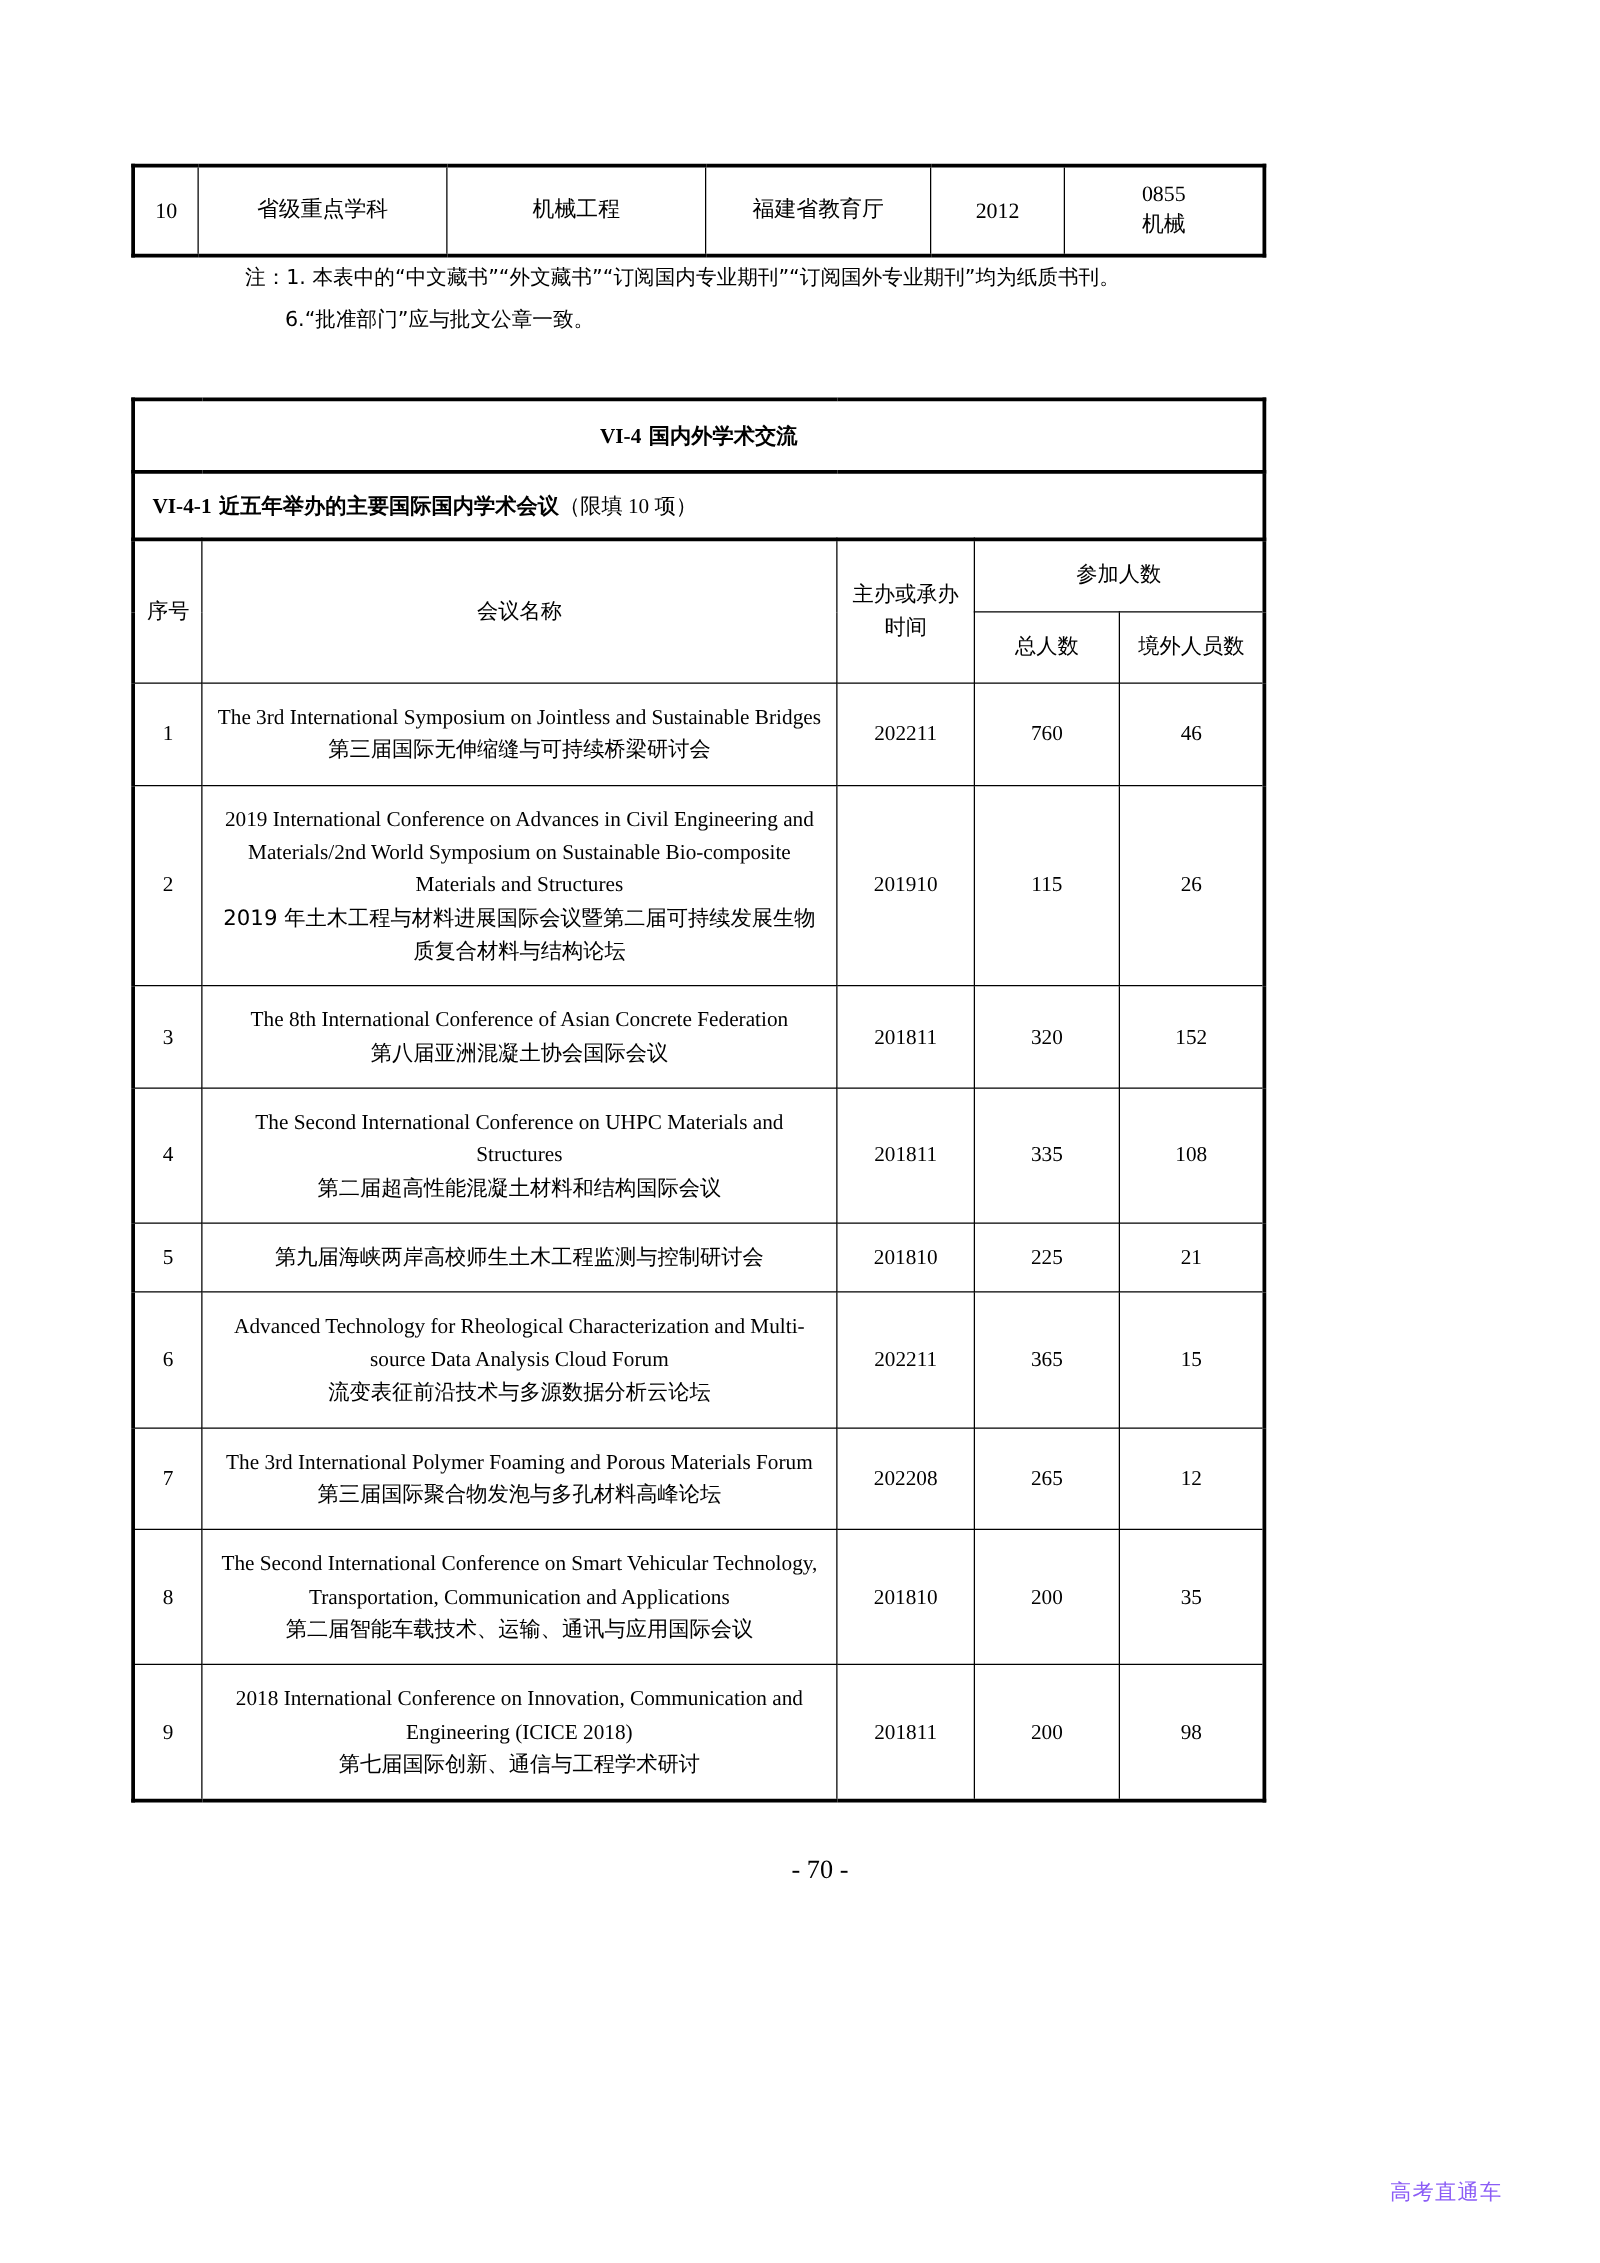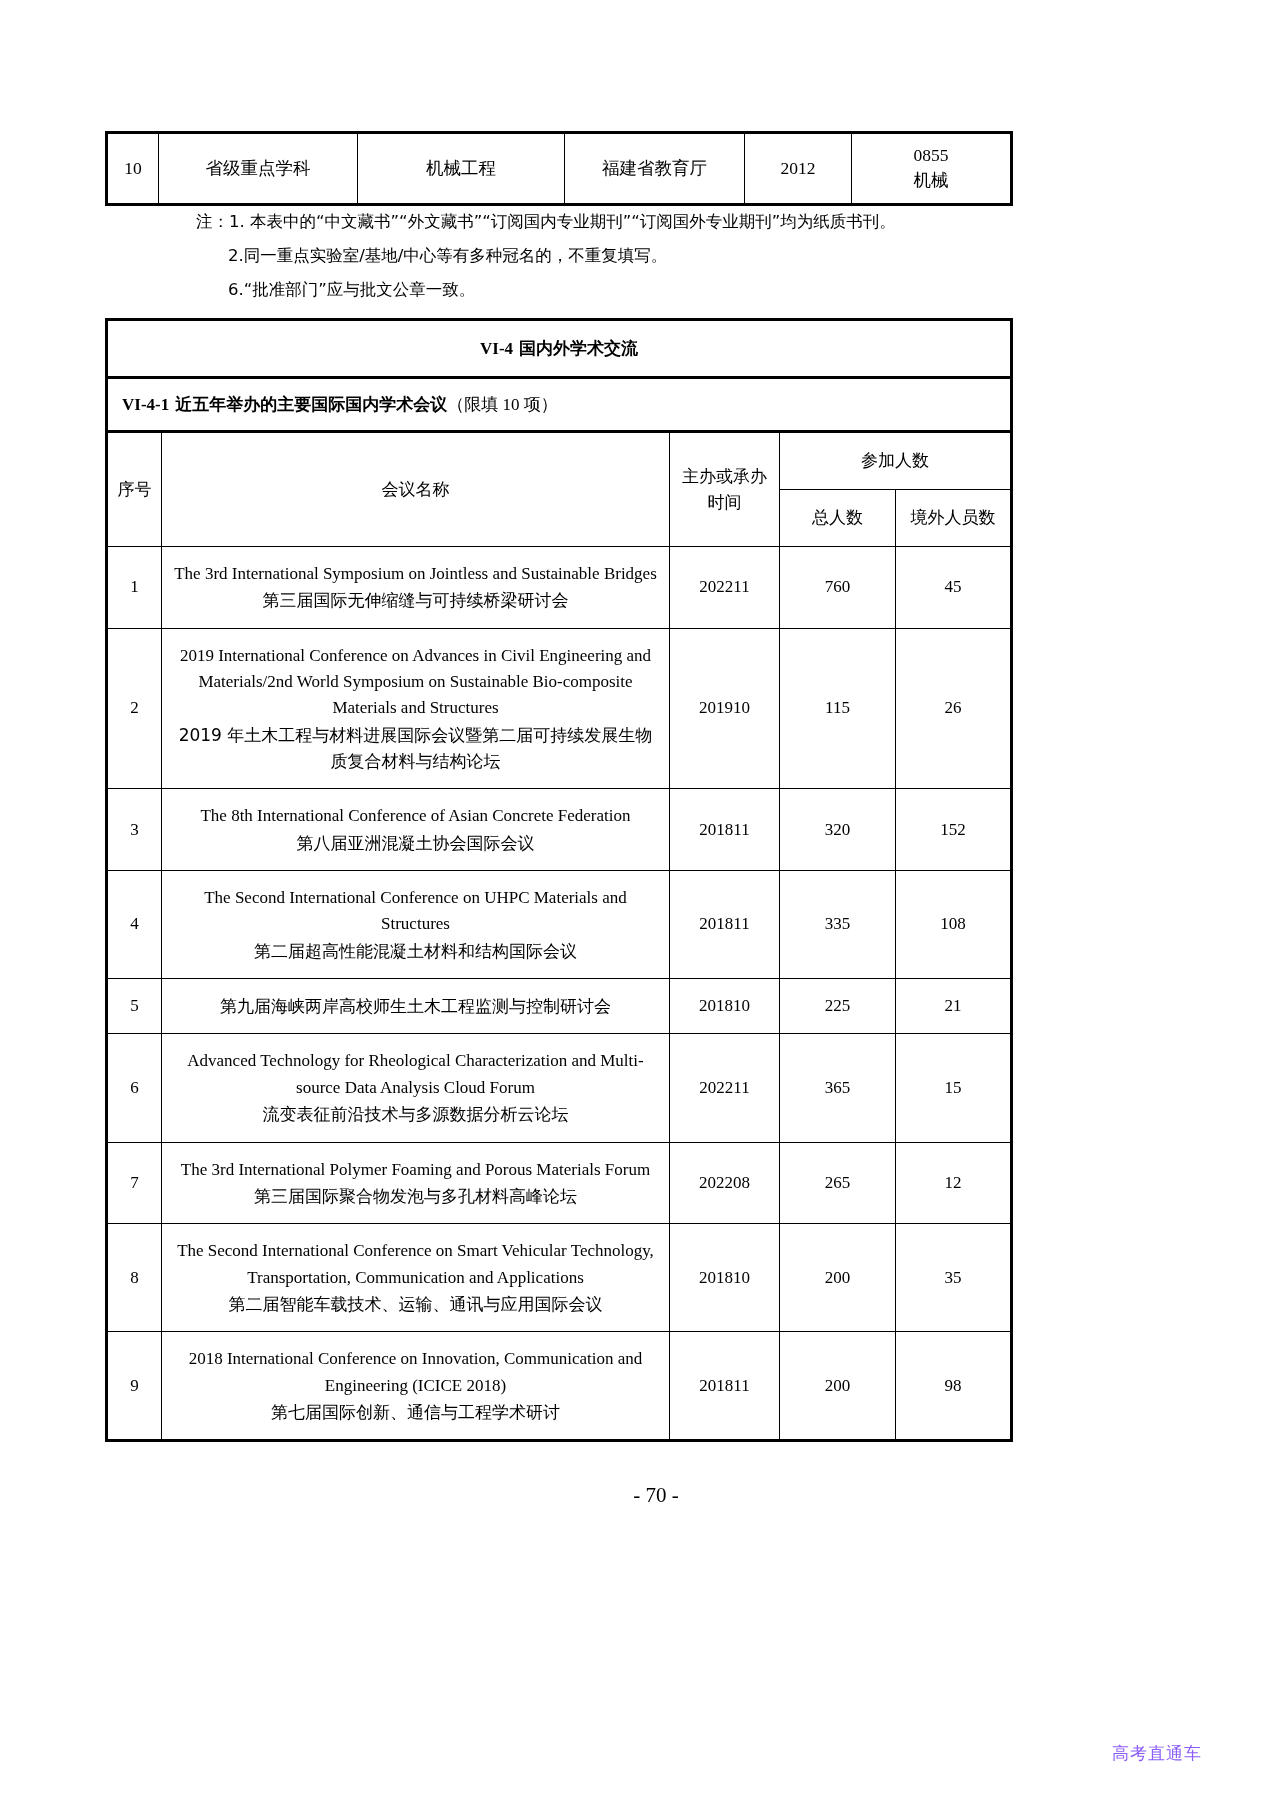--- a/index.html
+++ b/index.html
@@ -179,21 +179,20 @@
         <td class="outer-top outer-bot edge-r">
           <div>0855</div>
           <div class="cjk">机械</div>
         </td>
       </tr>
     </tbody>
   </table>
 
   <div class="notes">
     <div class="note-line">注：1. 本表中的“中文藏书”“外文藏书”“订阅国内专业期刊”“订阅国外专业期刊”均为纸质书刊。</div>
-    <div class="note-line indent">2.同一重点实验室/基地/中心等有多种冠名的，不重复填写。</div>
     <div class="note-line indent">6.“批准部门”应与批文公章一致。</div>
   </div>
 
   <table class="main-table">
     <colgroup>
       <col style="width:55px">
       <col style="width:508px">
       <col style="width:110px">
       <col style="width:116px">
       <col style="width:116px">
@@ -228,21 +227,21 @@
       </tr>
 
       <tr>
         <td class="body-cell outer-left num-cell">1</td>
         <td class="body-cell name-cell">
           <div class="name-en">The 3rd International Symposium on Jointless and Sustainable Bridges</div>
           <div class="name-zh">第三届国际无伸缩缝与可持续桥梁研讨会</div>
         </td>
         <td class="body-cell num-cell">202211</td>
         <td class="body-cell num-cell">760</td>
-        <td class="body-cell outer-right num-cell">45</td>
+        <td class="body-cell outer-right num-cell">46</td>
       </tr>
 
       <tr>
         <td class="body-cell outer-left num-cell">2</td>
         <td class="body-cell name-cell">
           <div class="name-en">2019 International Conference on Advances in Civil Engineering and Materials/2nd World Symposium on Sustainable Bio-composite Materials and Structures</div>
           <div class="name-zh">2019 年土木工程与材料进展国际会议暨第二届可持续发展生物质复合材料与结构论坛</div>
         </td>
         <td class="body-cell num-cell">201910</td>
         <td class="body-cell num-cell">115</td>

